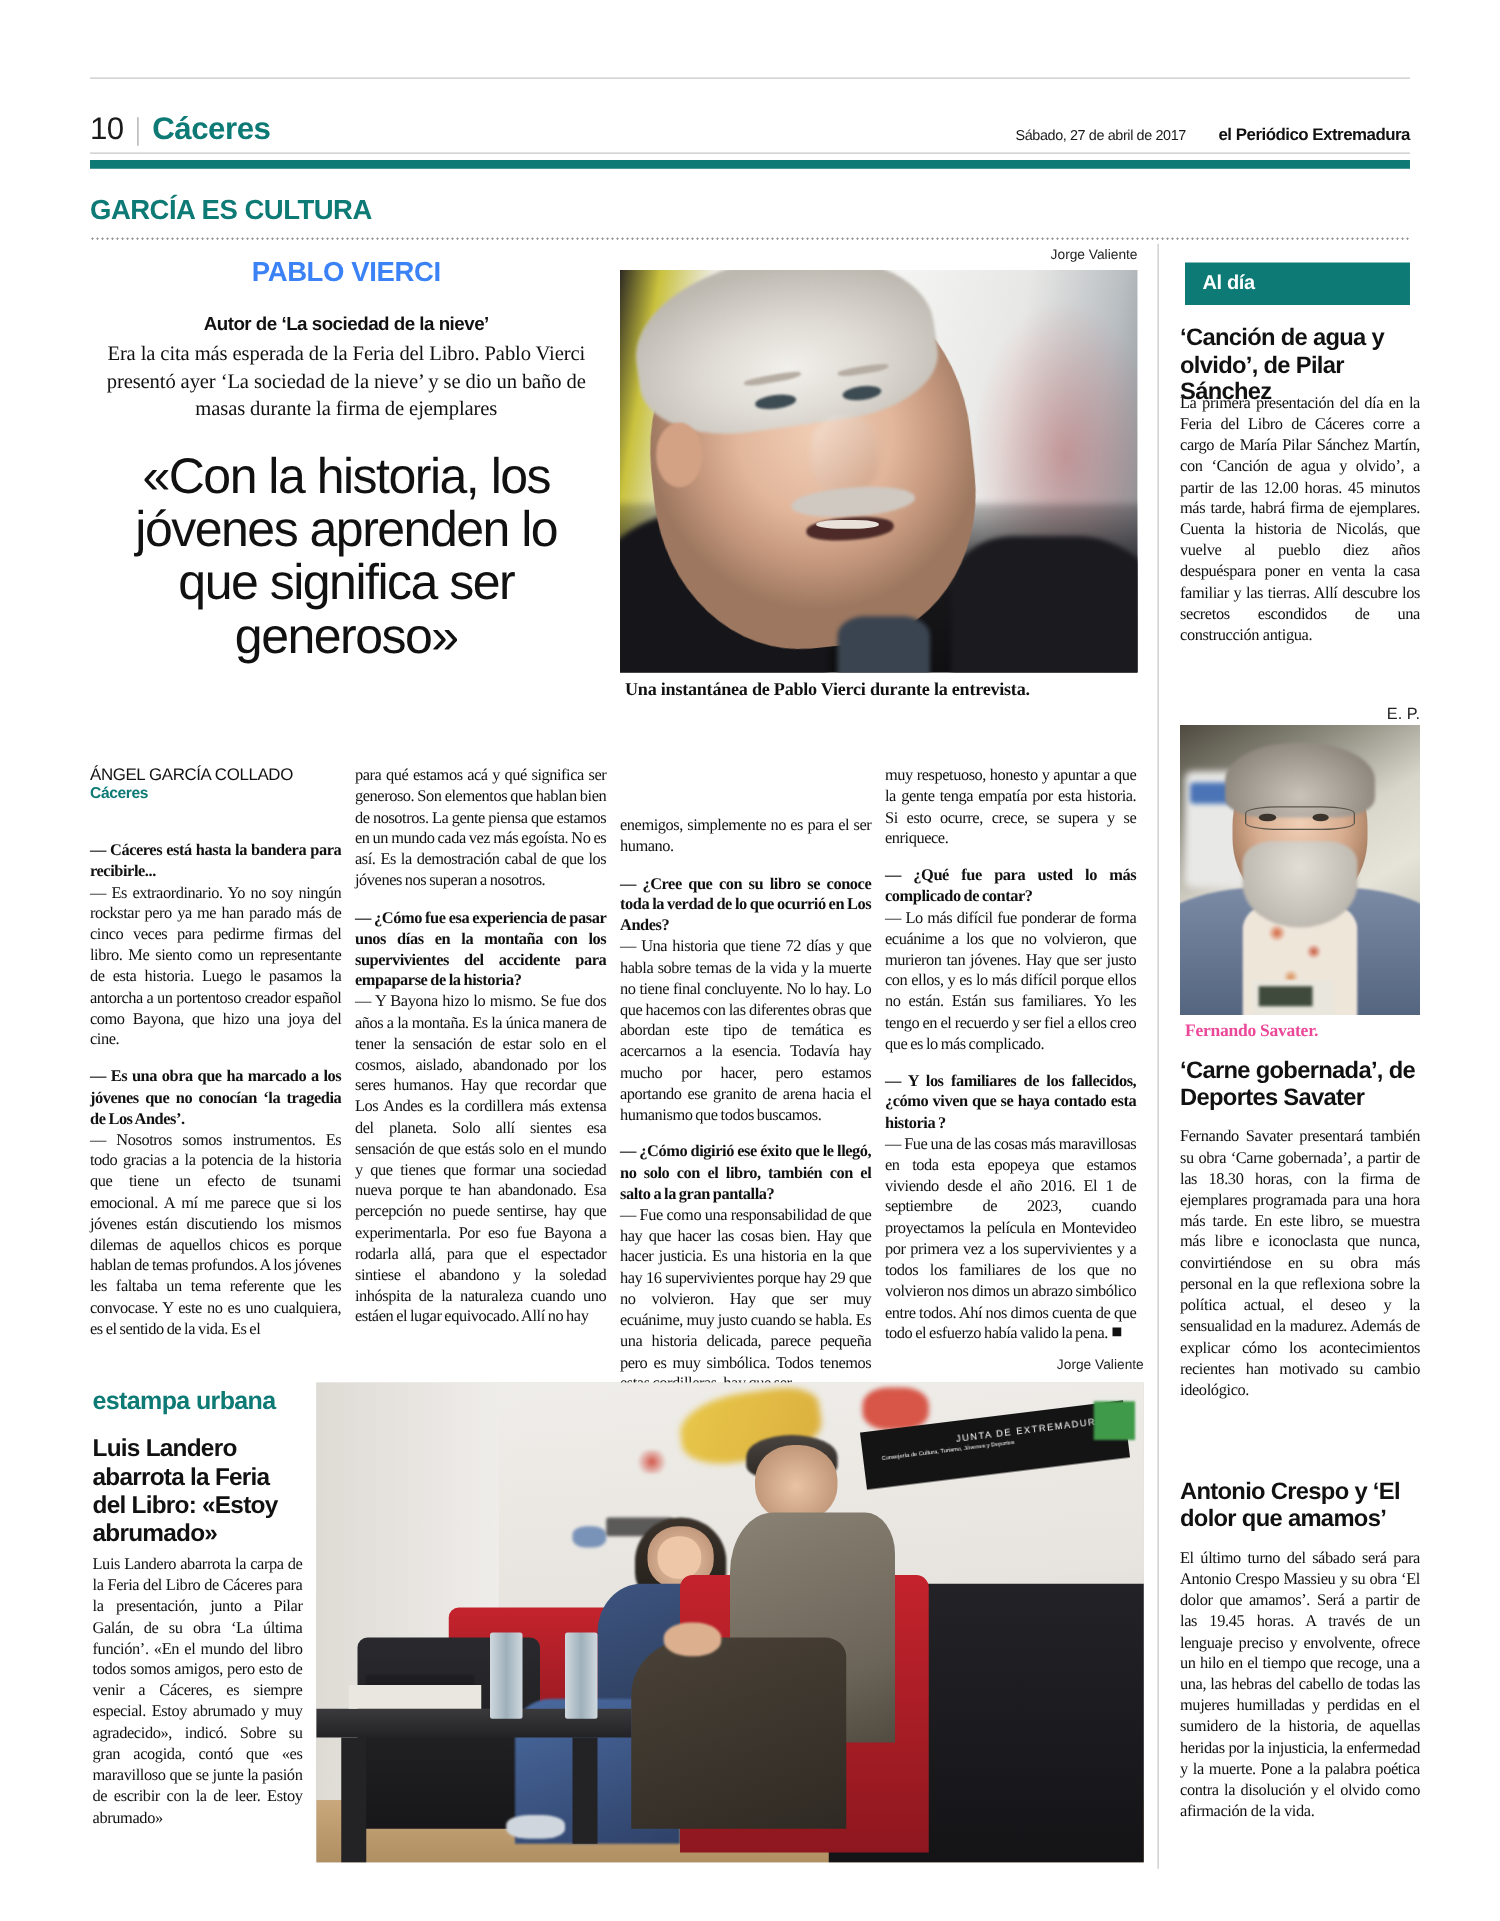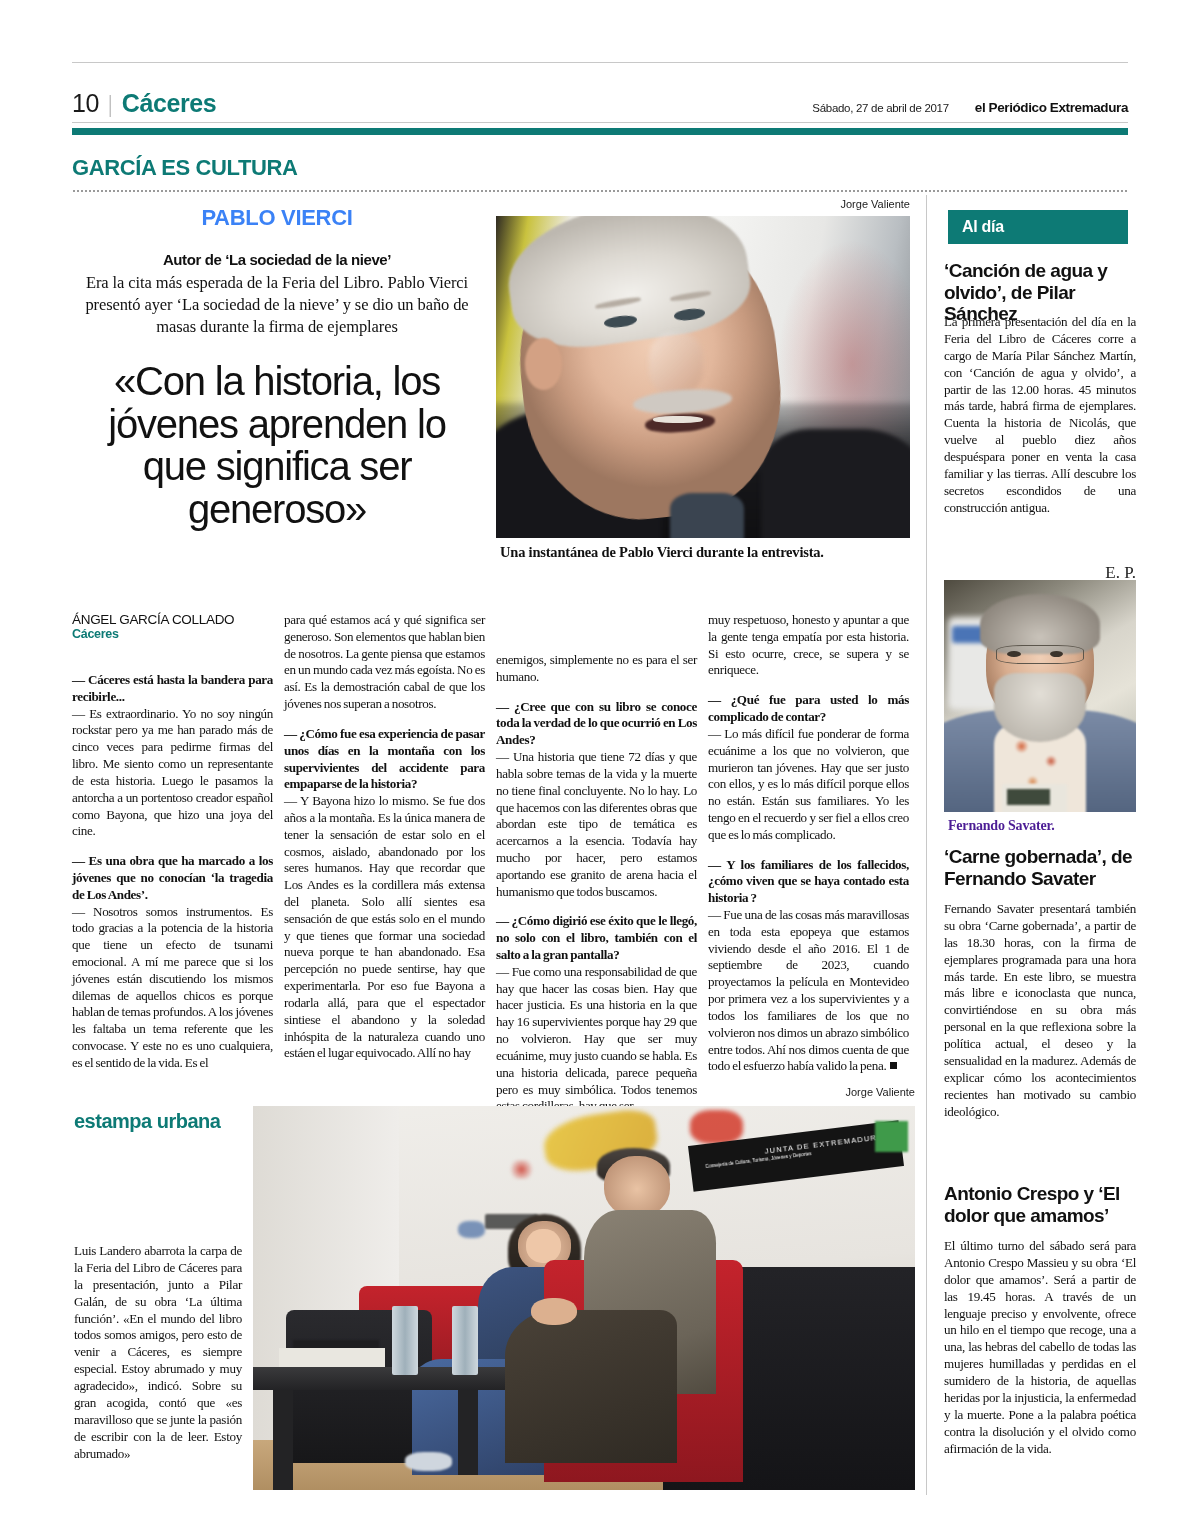--- a/index.html
+++ b/index.html
@@ -174,21 +174,21 @@
   .rail-p {
     position:absolute; left:944px; width:192px;
     font-family:Liberation Serif, serif;
     font-size:13.1px; line-height:1.29; text-align:justify; color:#111; letter-spacing:-0.3px;
   }
   .rail-h1 { top:260px; }
   .rail-p1 { top:314px; }
 
   .rail-credit {
     position:absolute; left:944px; top:563px; width:192px; text-align:right;
-    font-family:Liberation Serif, serif; font-size:17px; color:#222;
+    font-family:Liberation Sans, sans-serif; font-size:13px; color:#222;
   }
   .savater-photo {
     position:absolute; left:944px; top:580px; width:192px; height:232px; overflow:hidden; background:#b9b6ae;
   }
   .sv-bg { position:absolute; inset:0; background:linear-gradient(150deg,#4e4a3f 0%, #8d8a7e 22%, #d8d5cb 44%, #e6e3d8 62%, #a5a79c 100%); }
   .sv-wall { position:absolute; left:2%; top:16%; width:44%; height:40%; background:#e8e8e6; filter:blur(3px); border-radius:6px;}
   .sv-blue { position:absolute; left:4%; top:20%; width:26%; height:7%; background:#4a74b6; filter:blur(2px); border-radius:3px;}
   .sv-jacket {
     position:absolute; left:-14%; top:56%; width:128%; height:48%;
     background:linear-gradient(180deg,#7b8ba6,#51627d);
@@ -223,21 +223,21 @@
     position:absolute; left:27%; top:28%; width:46%; height:8%;
     border:1.6px solid #5c564c; border-radius:30%; filter:blur(0.5px);
   }
   .sv-eyeL { position:absolute; left:33%; top:30.5%; width:7%; height:2.6%; background:#3b342c; border-radius:50%; filter:blur(0.5px);}
   .sv-eyeR { position:absolute; left:55%; top:30.5%; width:7%; height:2.6%; background:#3b342c; border-radius:50%; filter:blur(0.5px);}
   .sv-book { position:absolute; left:30%; top:88%; width:34%; height:14%; background:#e9e6dd; filter:blur(1px); border-radius:2px;}
   .sv-book2 { position:absolute; left:33%; top:90%; width:22%; height:7%; background:#3f4a3c; filter:blur(1.2px);}
 
   .savater-caption {
     position:absolute; left:948px; top:818px; width:192px;
-    font-family:"Liberation Serif", serif; font-weight:bold; font-size:14px; color:#4c1d95; letter-spacing:-0.2px;
+    font-family:"Liberation Serif", serif; font-weight:bold; font-size:14px; color:#ec4899; letter-spacing:-0.2px;
   }
   .rail-h2 { top:846px; }
   .rail-p2 { top:901px; }
   .rail-h3 { top:1183px; }
   .rail-p3 { top:1238px; }
 
   
   .eu-kicker {
     position:absolute; left:74px; top:1110px;
     font-family:"Liberation Sans", sans-serif; font-size:20px; font-weight:bold;
@@ -452,27 +452,28 @@
     <div class="sv-head"></div>
     <div class="sv-hair"></div>
     <div class="sv-beard"></div>
     <div class="sv-glass"></div>
     <div class="sv-eyeL"></div>
     <div class="sv-eyeR"></div>
     <div class="sv-book"></div>
     <div class="sv-book2"></div>
   </div>
   <div class="savater-caption">Fernando Savater.</div>
-  <div class="rail-h rail-h2">‘Carne gobernada’, de Fernando Savater</div>
+  <div class="rail-h rail-h2">‘Carne gobernada’, de Deportes Savater</div>
   <div class="rail-p rail-p2">Fernando Savater presentará también su obra ‘Carne gobernada’, a partir de las 18.30 horas, con la firma de ejemplares programada para una hora más tarde. En este libro, se muestra más libre e iconoclasta que nunca, convirtiéndose en su obra más personal en la que reflexiona sobre la política actual, el deseo y la sensualidad en la madurez. Además de explicar cómo los acontecimientos recientes han motivado su cambio ideológico.</div>
 
   <div class="rail-h rail-h3">Antonio Crespo y ‘El dolor que amamos’</div>
   <div class="rail-p rail-p3">El último turno del sábado será para Antonio Crespo Massieu y su obra ‘El dolor que amamos’. Será a partir de las 19.45 horas. A través de un lenguaje preciso y envolvente, ofrece un hilo en el tiempo que recoge, una a una, las hebras del cabello de todas las mujeres humilladas y perdidas en el sumidero de la historia, de aquellas heridas por la injusticia, la enfermedad y la muerte. Pone a la palabra poética contra la disolución y el olvido como afirmación de la vida.</div>
 
   <div class="eu-kicker">estampa urbana</div>
+  <div class="eu-head">Luis Landero abarrota la Feria del Libro: «Estoy abrumado»</div>
   <div class="eu-body">Luis Landero abarrota la carpa de la Feria del Libro de Cáceres para la presentación, junto a Pilar Galán, de su obra ‘La última función’. «En el mundo del libro todos somos amigos, pero esto de venir a Cáceres, es siempre especial. Estoy abrumado y muy agradecido», indicó. Sobre su gran acogida, contó que «es maravilloso que se junte la pasión de escribir con la de leer. Estoy abrumado»</div>
 
   <div class="credit-bottom">Jorge Valiente</div>
   <div class="botphoto">
     <div class="bp-wall"></div>
     <div class="bp-wall2"></div>
     <div class="bp-floor"></div>
     <div class="bp-logo1"></div>
     <div class="bp-logo2"></div>
     <div class="bp-dots"></div>

